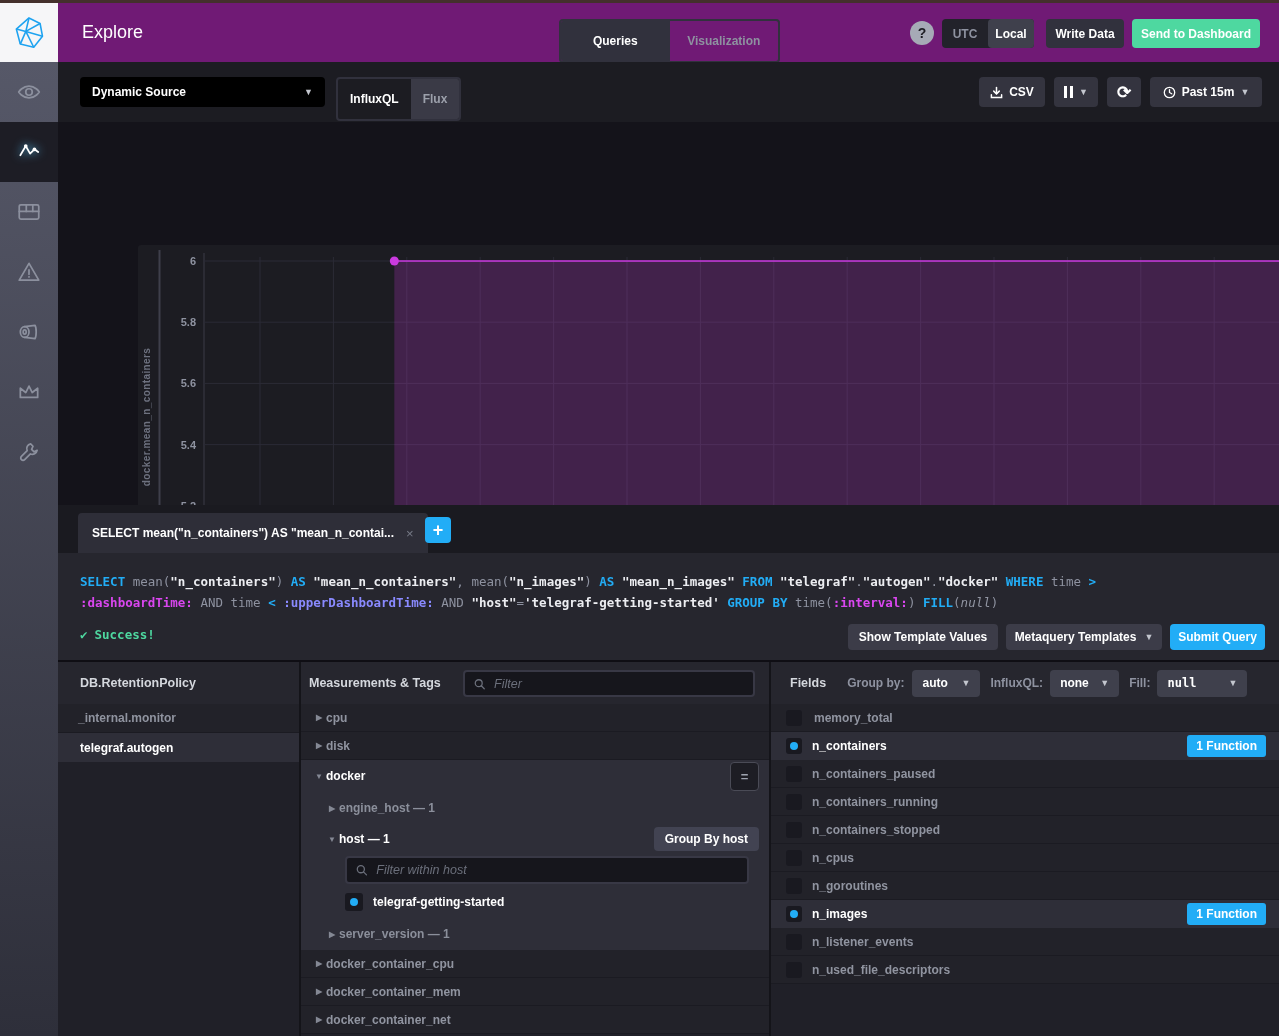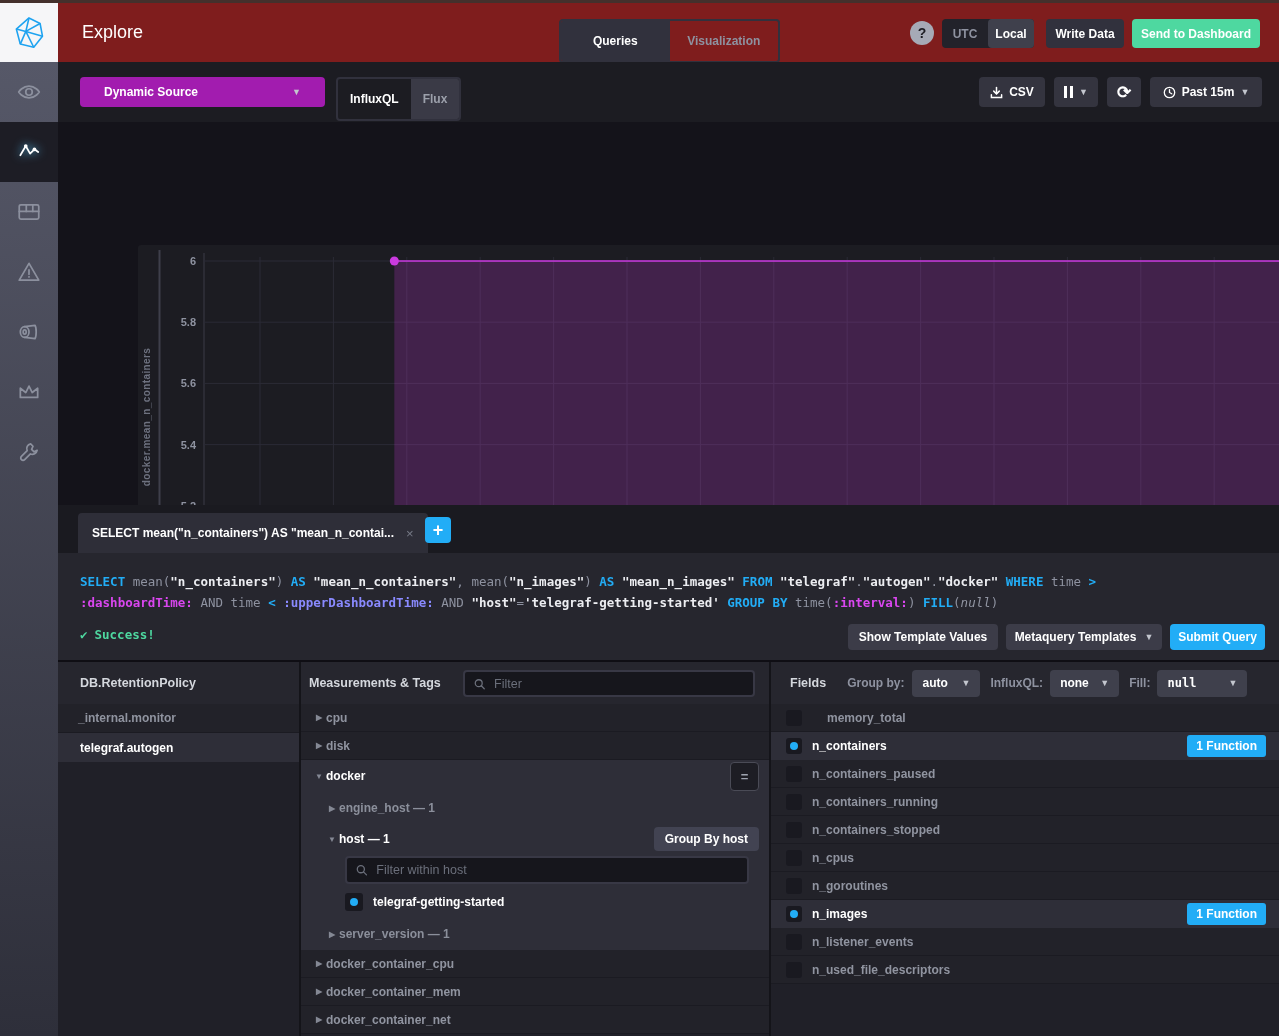--- a/index.html
+++ b/index.html
@@ -2,21 +2,21 @@
 <html><head>
 <meta charset="utf-8">
 <style>
   html,body{margin:0;padding:0;background:#0f0e14;width:1279px;height:1036px;overflow:hidden;
     font-family:"Liberation Sans",sans-serif;-webkit-font-smoothing:antialiased}
   .abs{position:absolute}
   #app{position:relative;width:1279px;height:1036px;background:#0f0e14}
   
   #chrome-strip{left:0;top:0;width:1279px;height:3px;background:#44302c}
   
-  #navbar{left:58px;top:3px;width:1221px;height:59px;background:#7f1d1d}
+  #navbar{left:58px;top:3px;width:1221px;height:59px;background:#701a75}
   #logo-tile{left:0;top:3px;width:58px;height:59px;background:#f6f6f8;display:flex;align-items:center;justify-content:center}
   #page-title{left:24px;top:0;height:59px;display:flex;align-items:center;color:#fff;font-size:18px}
   .seg-toggle{display:flex;border:2px solid #31313d;border-radius:4px;overflow:hidden;height:44px;box-sizing:border-box}
   .seg{display:flex;align-items:center;justify-content:center;font-size:12px;font-weight:700;color:#8e92a0;cursor:pointer}
   .seg.on{background:#31313d;color:#fff}
   #nav-toggle{left:501px;top:16px;width:221px}
   #nav-toggle .seg{width:110px}
   #help-btn{left:852px;top:18px;width:24px;height:24px;border-radius:50%;background:#a6aab6;color:#1c1c22;
     display:flex;align-items:center;justify-content:center;font-size:14px;font-weight:700;cursor:pointer}
   #tz-toggle{left:884px;top:16px;background:#22222a;border-radius:4px;display:flex;height:29px}
@@ -29,22 +29,22 @@
   
   #sidebar{left:0;top:62px;width:58px;height:974px;background:linear-gradient(180deg,#565868 0%,#2e2f3a 100%)}
   .side-item{width:58px;height:60px;display:flex;align-items:center;justify-content:center;cursor:pointer}
   .side-item svg{stroke:#8c909e;fill:none;stroke-width:1.6;stroke-linecap:round;stroke-linejoin:round}
   .side-item.active{background:#1d1d25}
   .side-item.active svg{stroke:#fff;filter:drop-shadow(0 0 5px #55c8ff)}
   
   #toolbar{left:58px;top:62px;width:1221px;height:60px;background:#1c1c22}
   .tb-btn{display:flex;align-items:center;justify-content:center;gap:6px;background:#34343f;border-radius:4px;
     height:30px;color:#fff;font-size:12px;font-weight:700;cursor:pointer}
-  #source-dd{left:22px;top:15px;width:245px;height:30px;background:#a21caf;border-radius:4px;display:flex;
-    align-items:center;color:#fff;font-size:12px;font-weight:700;padding:0 24px;box-sizing:border-box;cursor:pointer}
+  #source-dd{left:22px;top:15px;width:245px;height:30px;background:#000000;border-radius:4px;display:flex;
+    align-items:center;color:#fff;font-size:12px;font-weight:700;padding:0 12px;box-sizing:border-box;cursor:pointer}
   #source-dd .dd-caret{margin-left:auto}
   .dd-caret{font-size:9px;color:#c3c6ce;line-height:1}
   #lang-toggle{left:278px;top:15px}
   #lang-toggle .seg{padding:0 12px}
   #lang-toggle .seg.on{background:transparent;color:#fff}
   #lang-toggle .seg.off{background:#3a3a46;color:#9ca0ab}
   #csv-btn{left:921px;top:15px;width:66px}
   #pause-btn{left:996px;top:15px;width:44px}
   #refresh-btn{left:1049px;top:15px;width:34px;font-size:17px}
   #range-dd{left:1092px;top:15px;width:112px}
@@ -91,21 +91,21 @@
   .head-title{color:#d4d7dd;font-size:12.5px;font-weight:700}
   .list-bg{position:absolute;left:0;right:0;top:42px;bottom:0;background:#202028}
   .row{position:absolute;left:0;right:0;display:flex;align-items:center;font-size:12px;font-weight:700;cursor:pointer}
   .row.dark{background:#222229;border-bottom:1px solid #1b1b22;color:#9094a0;box-sizing:border-box}
   .row.sel{background:#2e2e38;color:#fff}
   .row.sub{background:#2e2e38}
   .tree-caret{font-size:8px;color:#80členov848f;width:14px;text-align:center;color:#848894}
   .filter-input{display:flex;align-items:center;gap:7px;background:#16161c;border:2px solid #383845;border-radius:4px;
     box-sizing:border-box;padding:0 9px}
   .filter-input input{background:transparent;border:none;outline:none;color:#c6c9d1;font-size:12.5px;
-    font-family:"Liberation Sans",sans-serif;width:100%}
+    font-style:italic;font-family:"Liberation Sans",sans-serif;width:100%}
   .filter-input input::placeholder{color:#6b6f7b}
   .chk{width:16px;height:16px;border-radius:3px;background:#191920;display:flex;align-items:center;justify-content:center;flex:none;cursor:pointer}
   .chk.on::after{content:"";width:8px;height:8px;border-radius:50%;background:#22ADF6}
   .fn-badge{position:absolute;right:13px;height:22px;background:#22ADF6;border-radius:3px;color:#fff;
     font-size:12px;font-weight:700;display:flex;align-items:center;padding:0 9px;cursor:pointer}
   .mini-dd{display:flex;align-items:center;gap:8px;background:#3f404c;border-radius:4px;height:27px;
     padding:0 10px;box-sizing:border-box;color:#fff;font-size:12px;font-weight:700;cursor:pointer}
   .dim-lbl{color:#8e92a0;font-size:12px;font-weight:700}
   #eq-badge{position:absolute;right:10px;width:27px;height:27px;background:#1d1d24;border:1px solid #4a4b56;
     border-radius:4px;color:#9ea3af;font-size:13px;font-weight:700;display:flex;align-items:center;justify-content:center;cursor:pointer}
@@ -429,21 +429,21 @@
         </div>
         <span class="dim-lbl" style="margin-left:10px">Fill:</span>
         <div class="mini-dd mono" style="margin-left:7px;width:90px">
           <span>null</span>
           <span class="dd-caret" style="margin-left:auto;font-family:'Liberation Sans',sans-serif">▼</span>
         </div>
       </div>
       <div id="fields-rows">
           <div class="row dark" style="top: 42px; height: 28px;">
             <span class="chk" style="margin-left: 15px;"></span>
-            <span style="margin-left: 25px;">memory_total</span>
+            <span style="margin-left: 12px;">memory_total</span>
           </div>
           <div class="row sel" style="top: 70px; height: 28px;">
             <span class="chk on" style="margin-left: 15px;"></span>
             <span style="margin-left: 10px;">n_containers</span>
             <span class="fn-badge">1 Function</span>
           </div>
           <div class="row dark" style="top: 98px; height: 28px;">
             <span class="chk" style="margin-left: 15px;"></span>
             <span style="margin-left: 10px;">n_containers_paused</span>
           </div>

